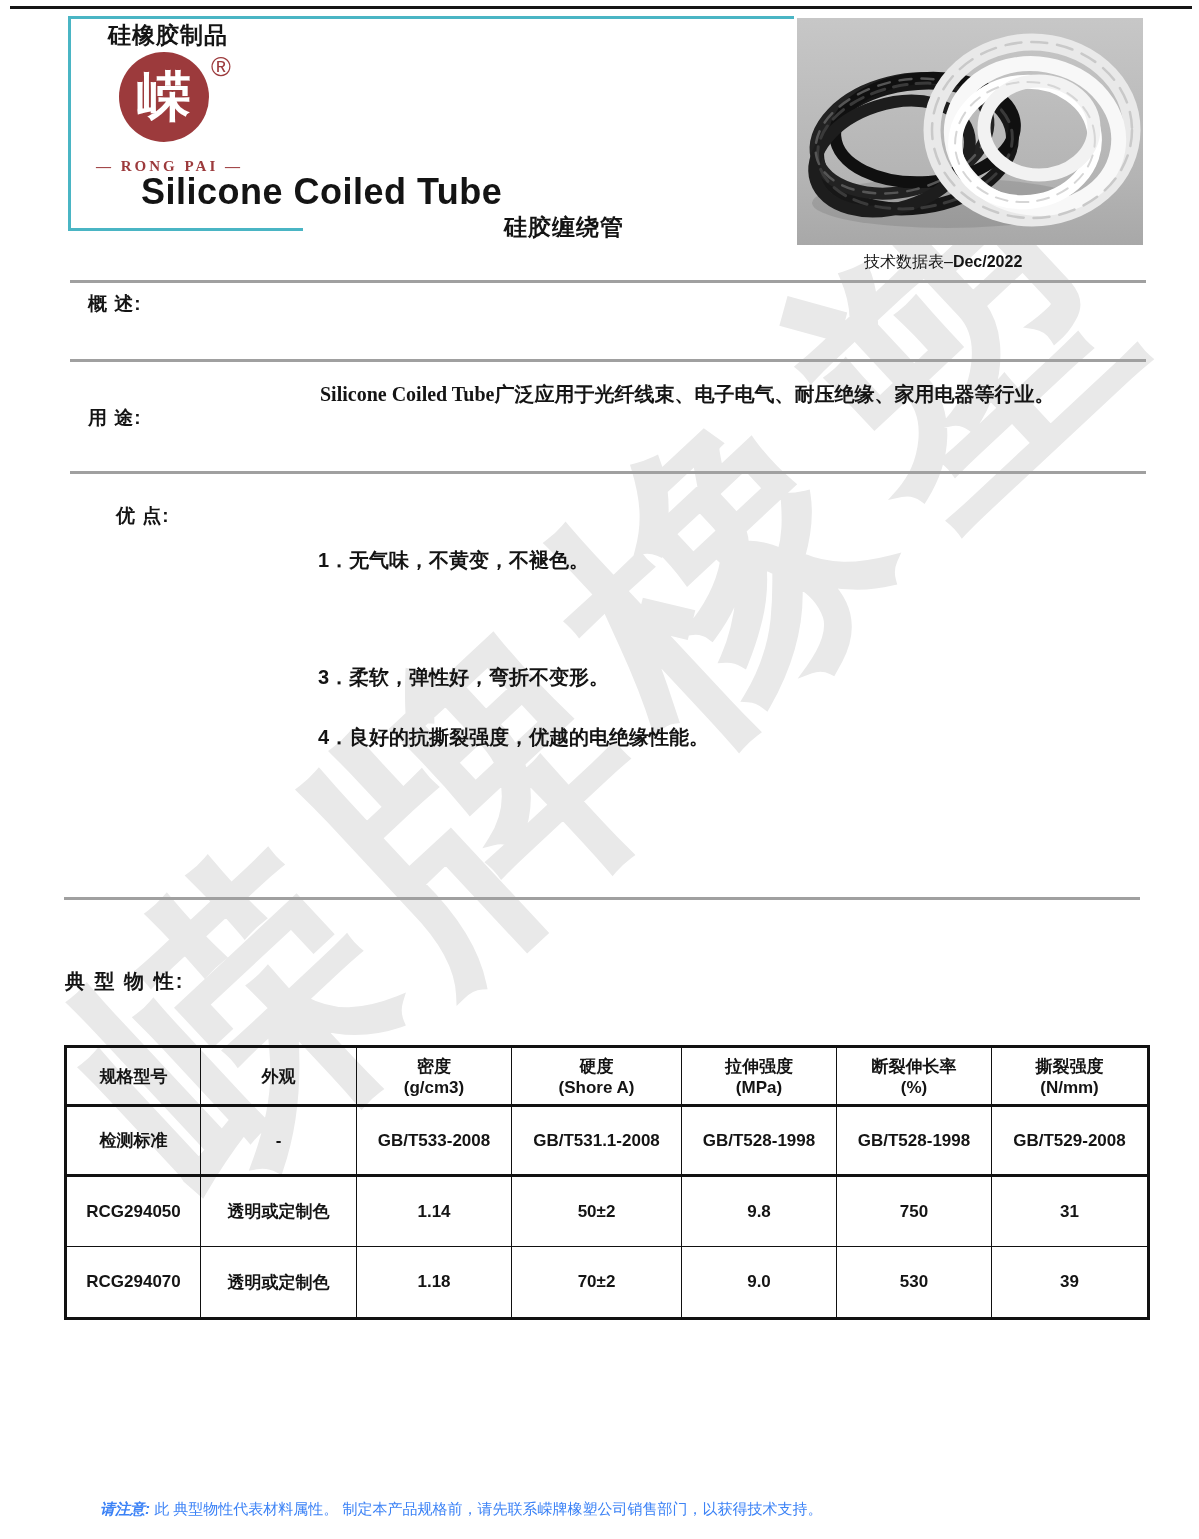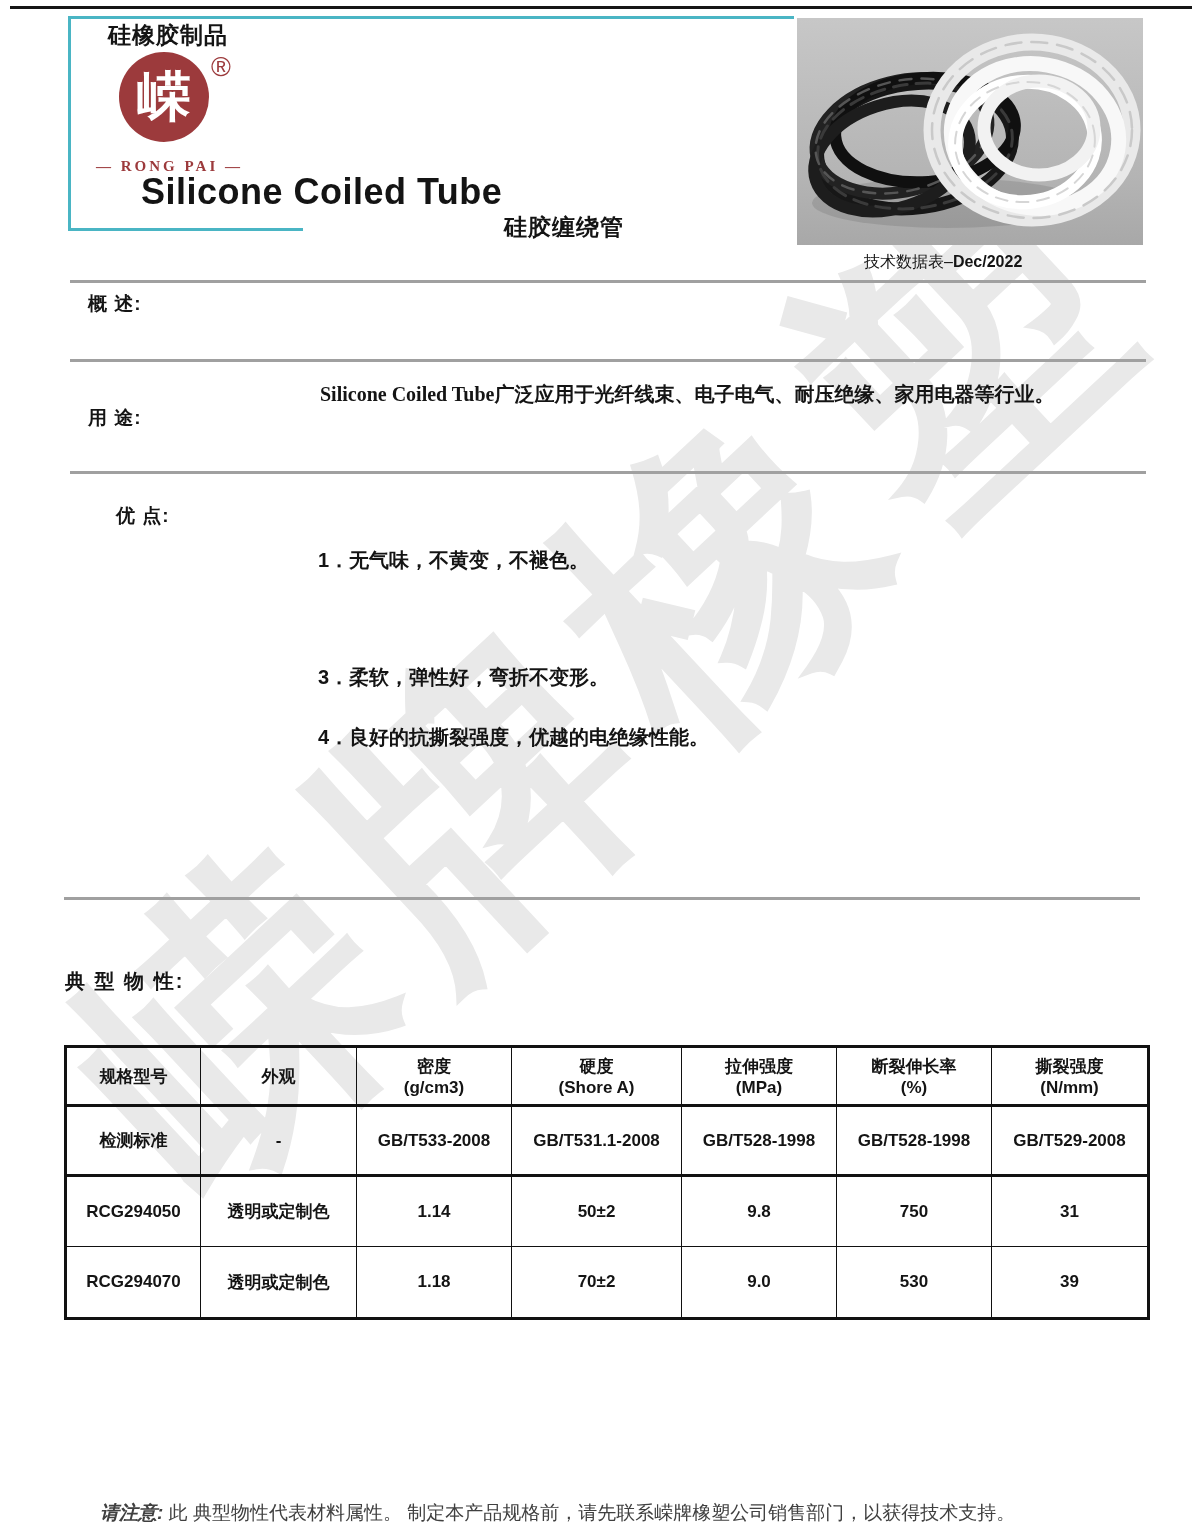--- a/index.html
+++ b/index.html
@@ -61,21 +61,21 @@
     border:1.5px solid #111;text-align:center;vertical-align:middle;
     padding:0;overflow:visible;white-space:nowrap;
   }
   .props-table tr.hdr td{border-bottom:3.5px solid #111;height:56px;}
   .props-table tr.std td{border-bottom:3.5px solid #111;height:67px;}
   .props-table tr.data1 td{height:69px;}
   .props-table tr.data2 td{height:70px;}
   .props-table{border:3px solid #111;}
   .hcell-unit{font-weight:700;}
   
-  .footnote{position:absolute;left:100px;top:1500px;font-size:19px;color:#404040;}
+  .footnote{position:absolute;left:100px;top:1500px;font-size:15px;color:#3b82f6;}
   .footnote .nlabel{font-weight:700;font-style:italic;}
 </style>
 </head>
 <body>
 
 <div class="page">
 
   <div class="watermark">嵘牌橡塑</div>
 
   <div class="content">

